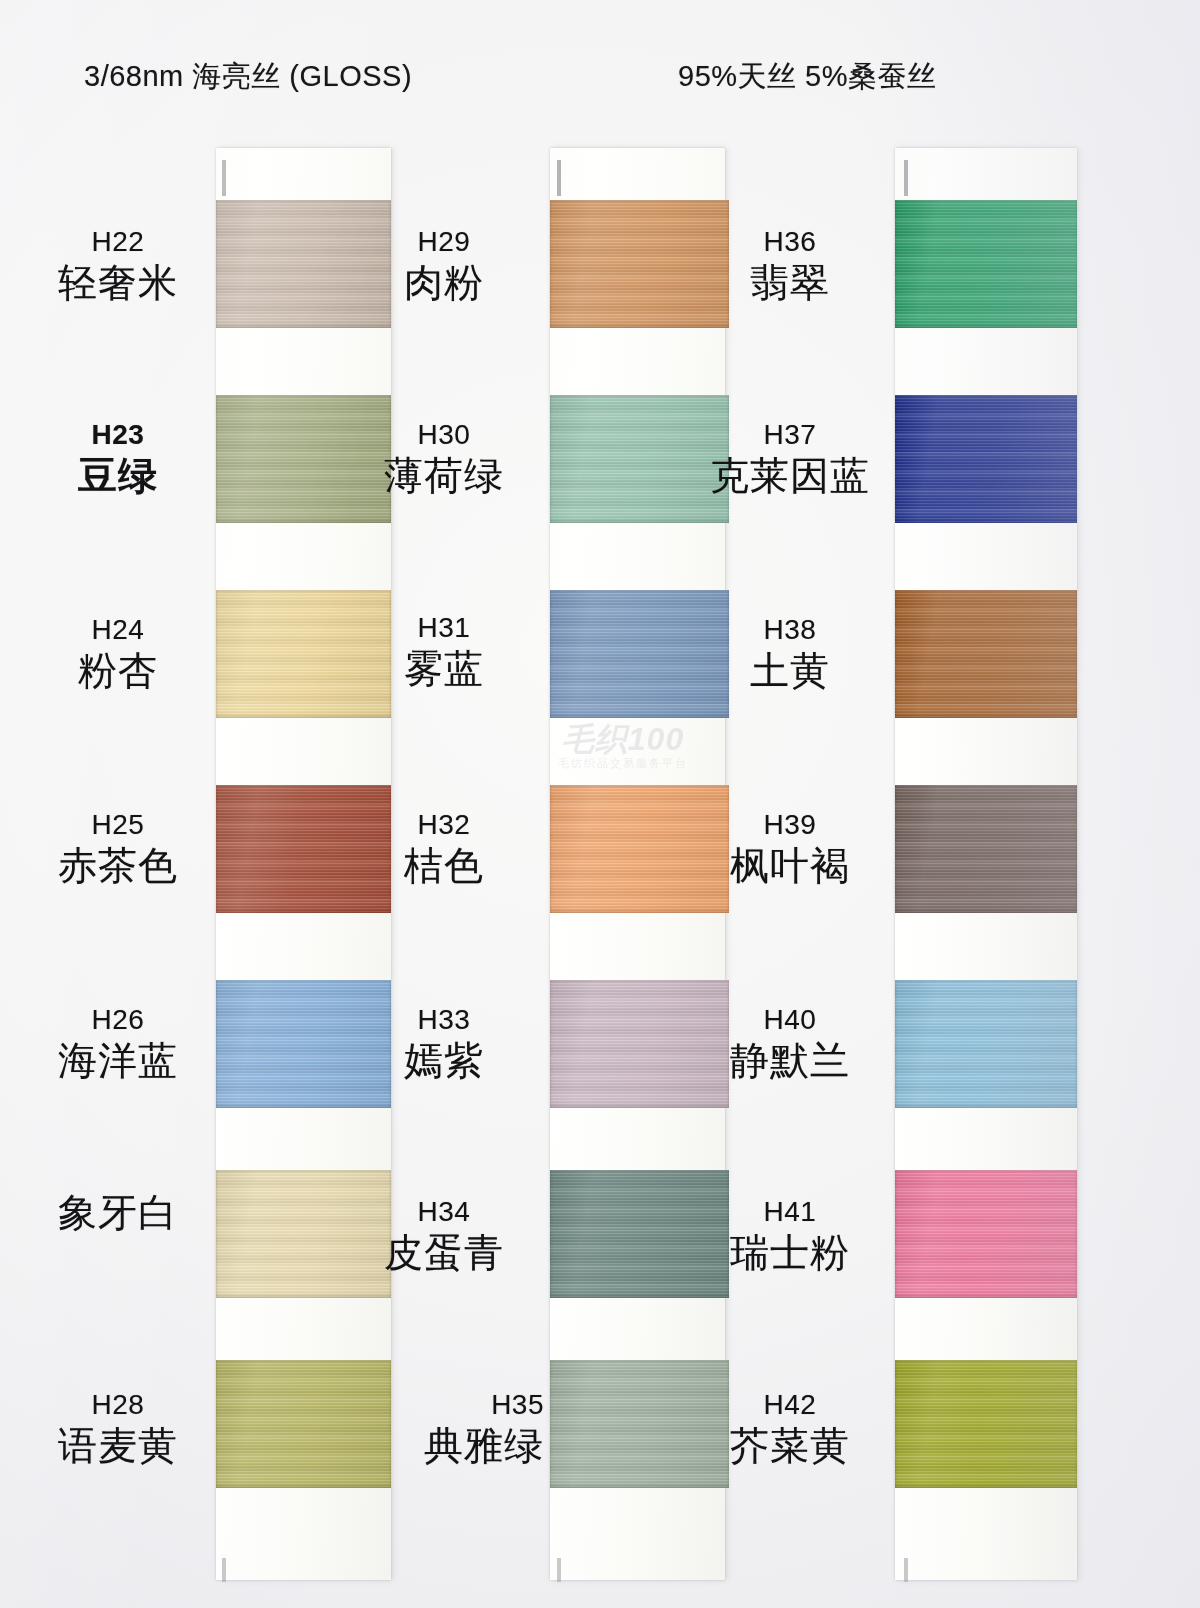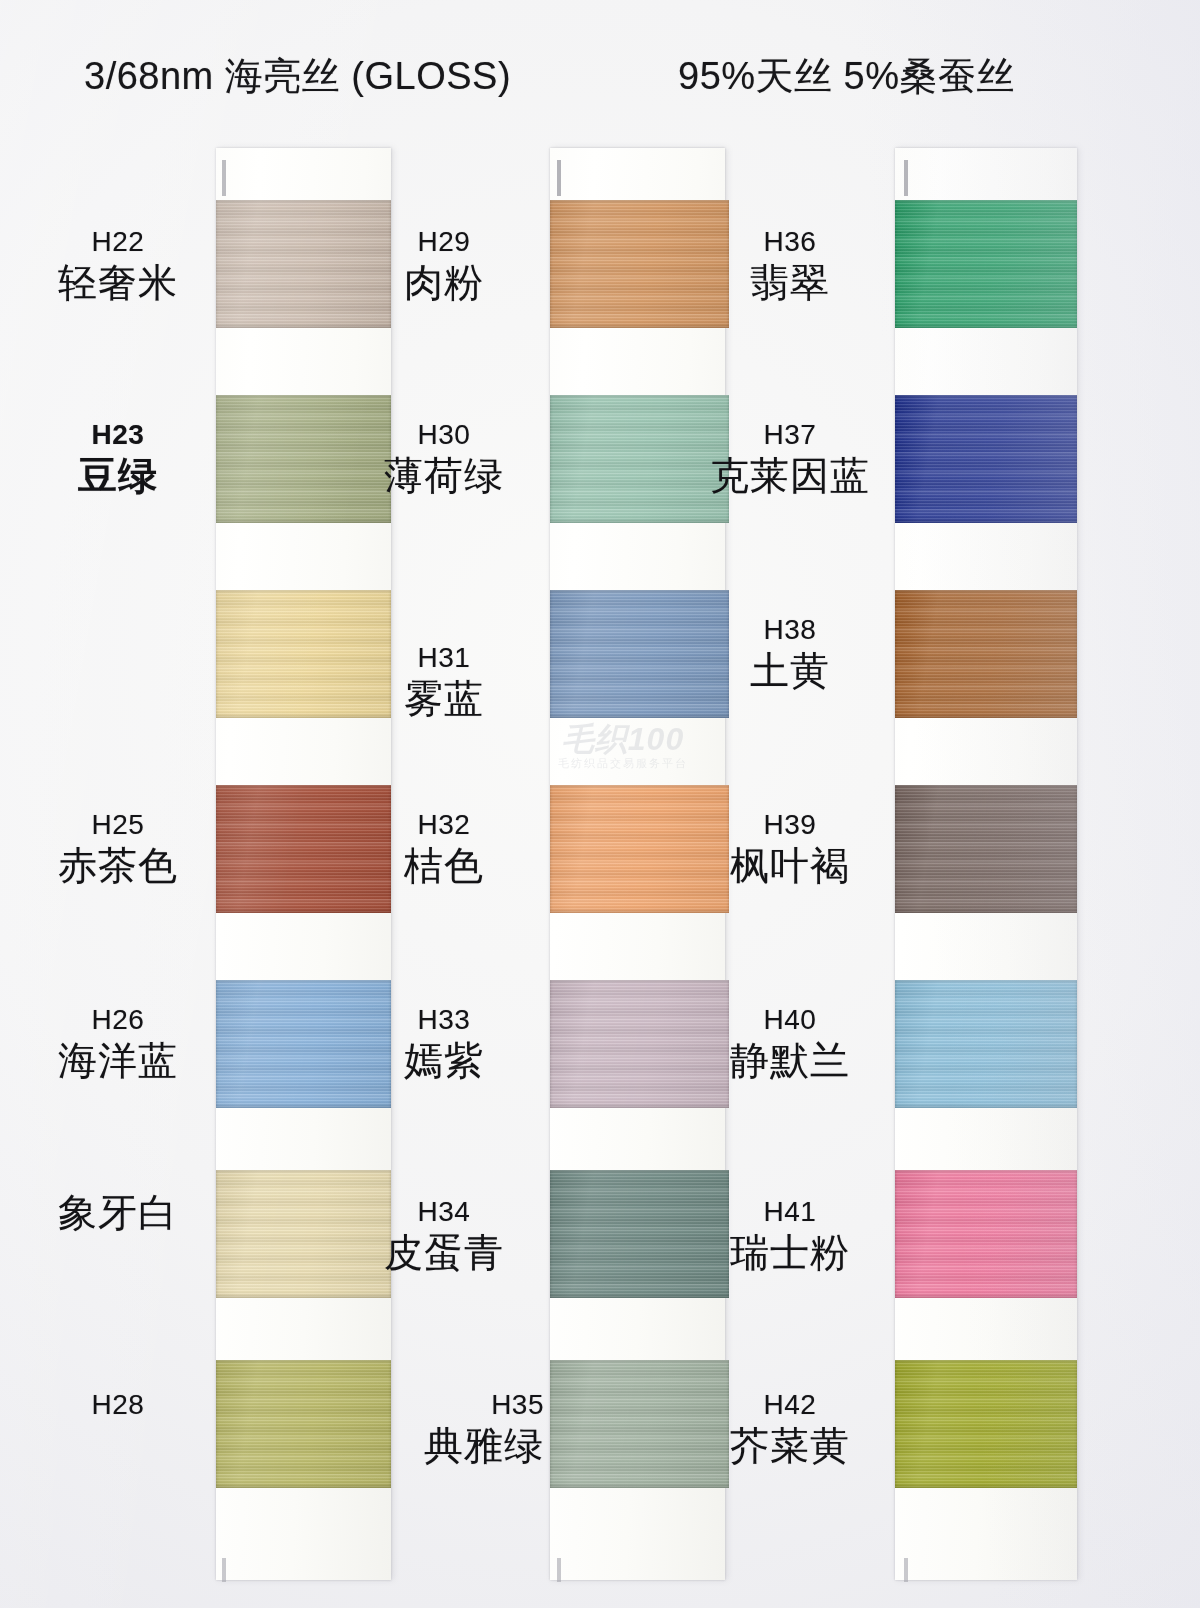--- a/index.html
+++ b/index.html
@@ -36,21 +36,21 @@
   #header {
     position: absolute;
     top: 44px;
     left: 0;
     width: 1200px;
     height: 64px;
     z-index: 6;
   }
   .hdr-text {
     position: absolute;
-    font-size: 38px;
+    font-size: 29px;
     line-height: 64px;
     color: #17171a;
     white-space: nowrap;
     letter-spacing: 0.5px;
     text-shadow: 0 0 1px rgba(0,0,0,0.35);
   }
   #hdr-left  { left: 84px; }
   #hdr-right { left: 678px; }
 
   
@@ -227,20 +227,24 @@
         <div class="edge"></div>
       </div>
       <div class="label" style="top: 415px; left: 18px; font-weight: bold;">
         <div class="code">H23</div>
         <div class="name">豆绿</div>
       </div>
       <div class="swatch" style="top: 590px; background: rgb(242, 220, 156);">
         <div class="yarn"></div>
         <div class="edge"></div>
       </div>
+      <div class="label" style="top: 610px; left: 18px;">
+        <div class="code">H24</div>
+        <div class="name">粉杏</div>
+      </div>
       <div class="swatch" style="top: 785px; background: rgb(169, 80, 58);">
         <div class="yarn"></div>
         <div class="edge"></div>
       </div>
       <div class="label" style="top: 805px; left: 18px;">
         <div class="code">H25</div>
         <div class="name">赤茶色</div>
       </div>
       <div class="swatch" style="top: 980px; background: rgb(138, 180, 222);">
         <div class="yarn"></div>
@@ -256,20 +260,21 @@
       </div>
       <div class="label" style="top: 1192px; left: 18px;">
         <div class="name">象牙白</div>
       </div>
       <div class="swatch" style="top: 1360px; background: rgb(188, 187, 104);">
         <div class="yarn"></div>
         <div class="edge"></div>
       </div>
       <div class="label" style="top: 1385px; left: 18px;">
         <div class="code">H28</div>
+        <div class="name">语麦黄</div>
       </div>
     </div>
 
   <div class="column" id="col-1">
     <div class="card-strip"></div>
     <div class="staple"></div>
     <div class="staple-bottom"></div>
   <div class="swatch" style="top: 200px; background: rgb(216, 154, 100);">
         <div class="yarn"></div>
         <div class="edge"></div>
@@ -283,21 +288,21 @@
         <div class="edge"></div>
       </div>
       <div class="label" style="top: 415px; left: 8px;">
         <div class="code">H30</div>
         <div class="name">薄荷绿</div>
       </div>
       <div class="swatch" style="top: 590px; background: rgb(126, 156, 194);">
         <div class="yarn"></div>
         <div class="edge"></div>
       </div>
-      <div class="label" style="top: 638px; left: 8px; text-align: center;">
+      <div class="label" style="top: 608px; left: 8px; text-align: center;">
         <div class="code">H31</div>
         <div class="name">雾蓝</div>
       </div>
       <div class="swatch" style="top: 785px; background: rgb(244, 168, 112);">
         <div class="yarn"></div>
         <div class="edge"></div>
       </div>
       <div class="label" style="top: 805px; left: 8px;">
         <div class="code">H32</div>
         <div class="name">桔色</div>

